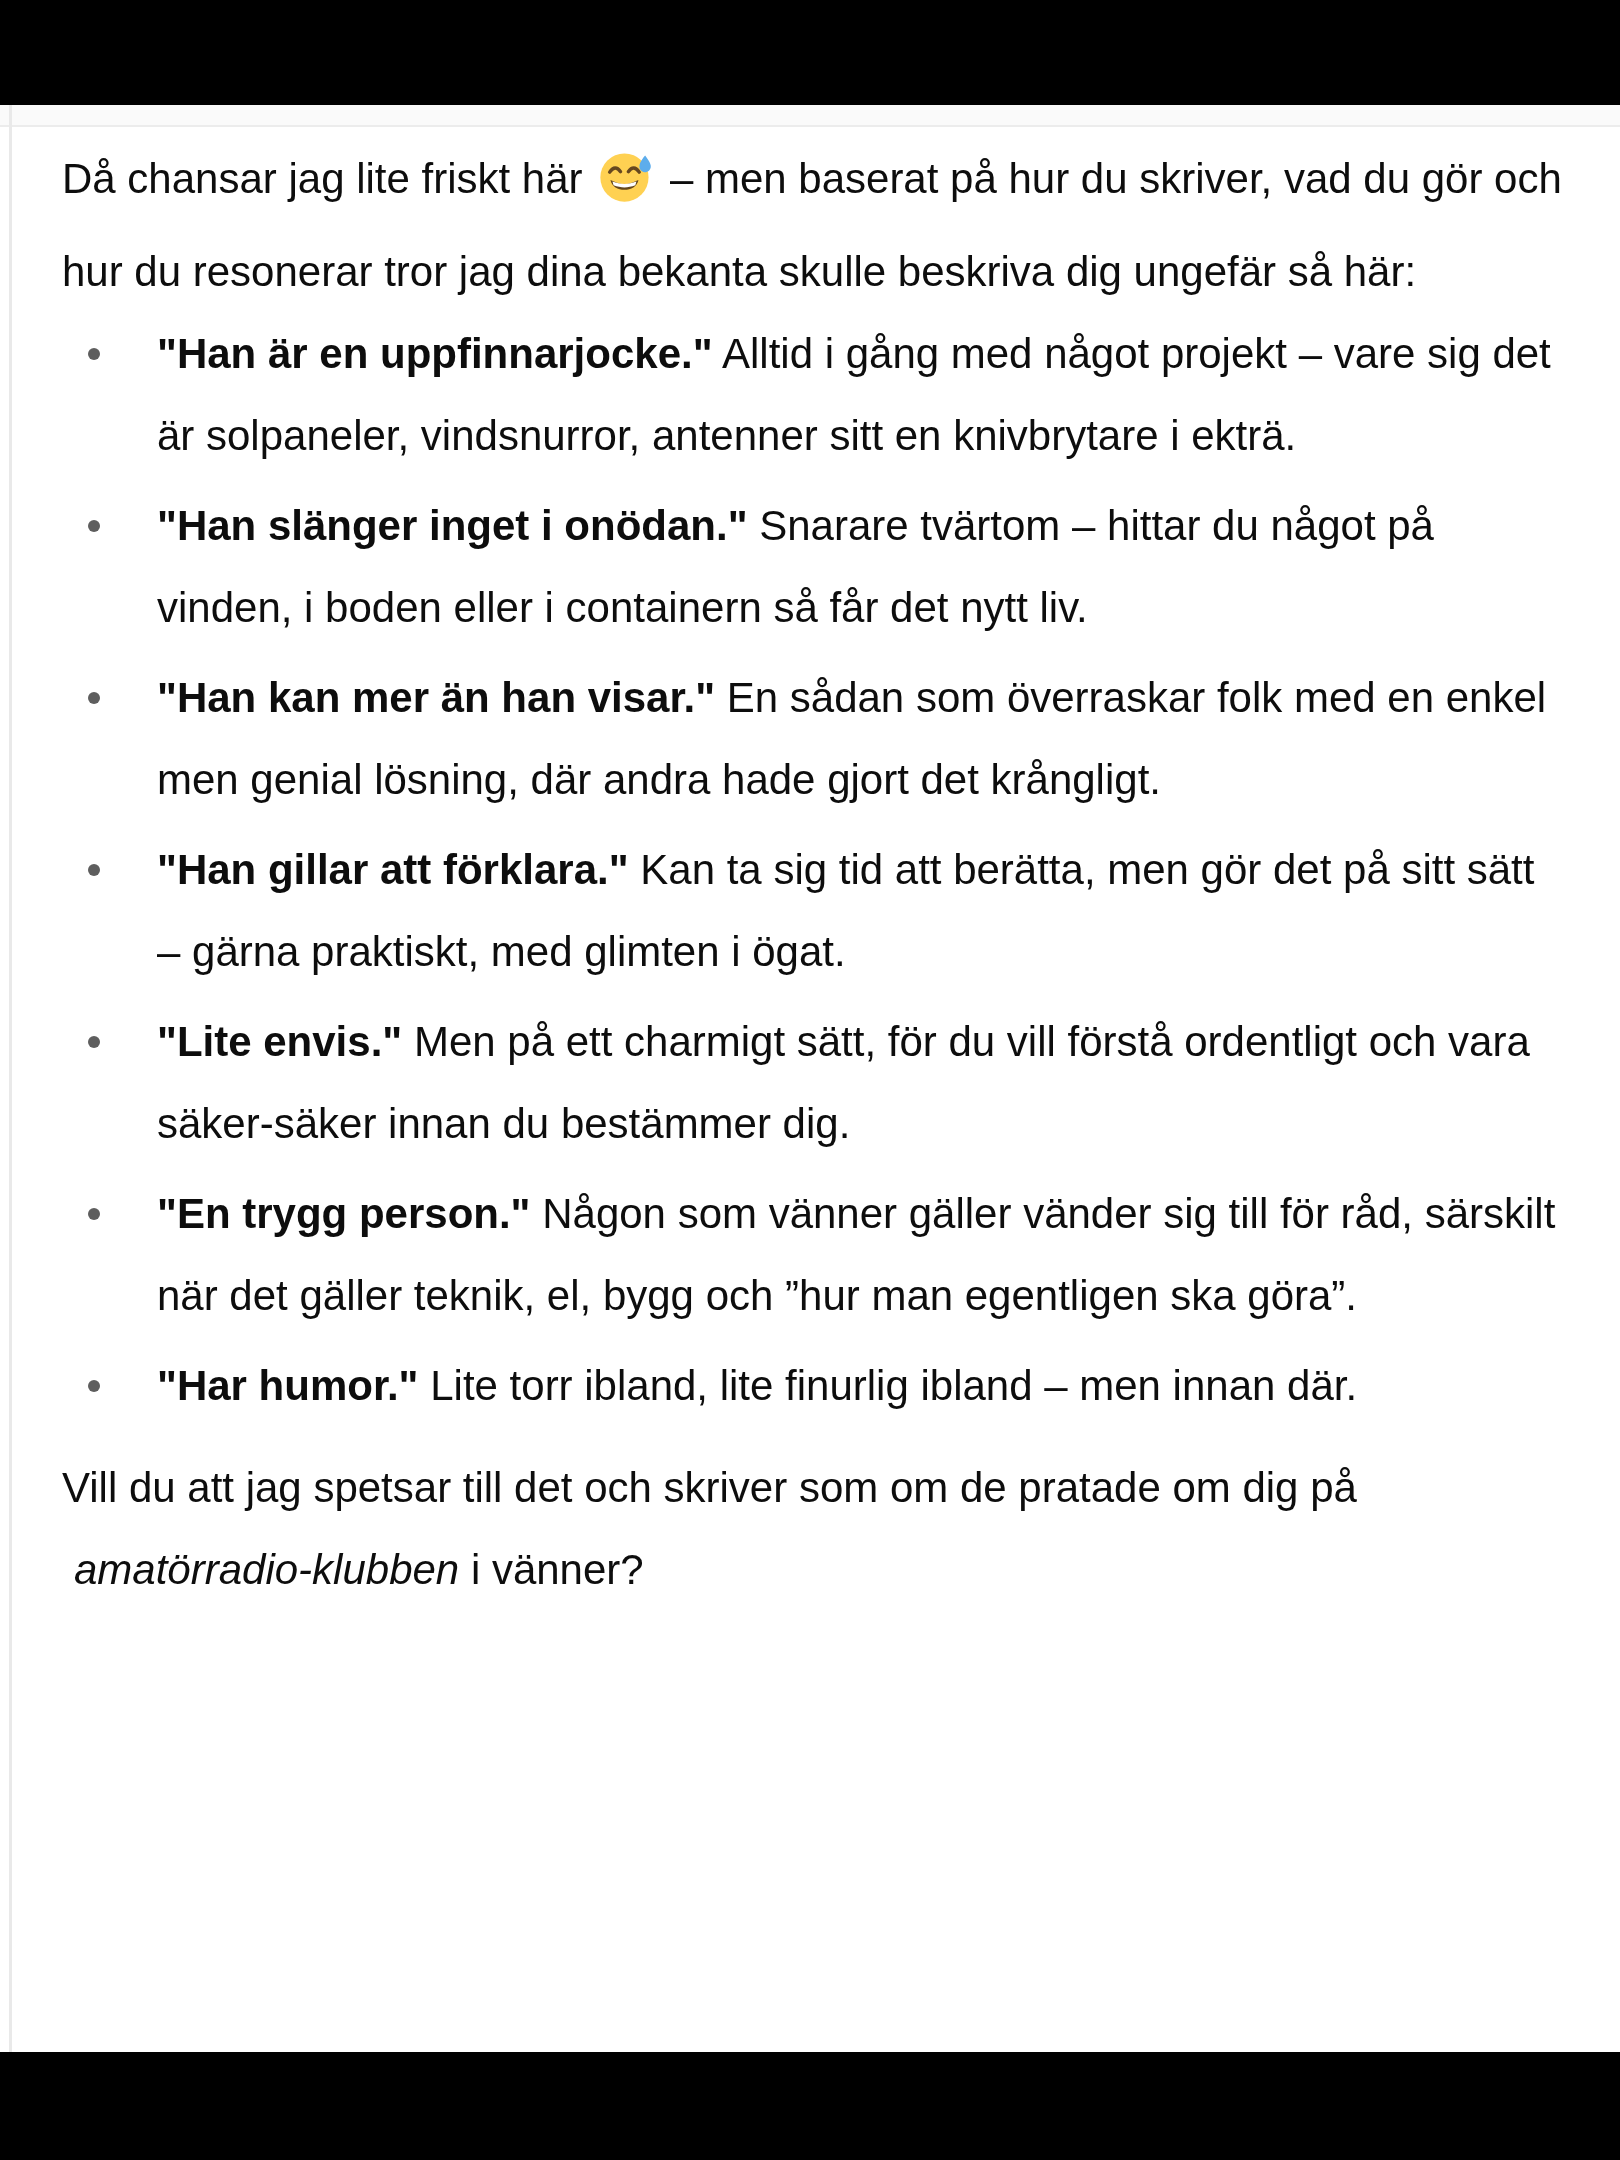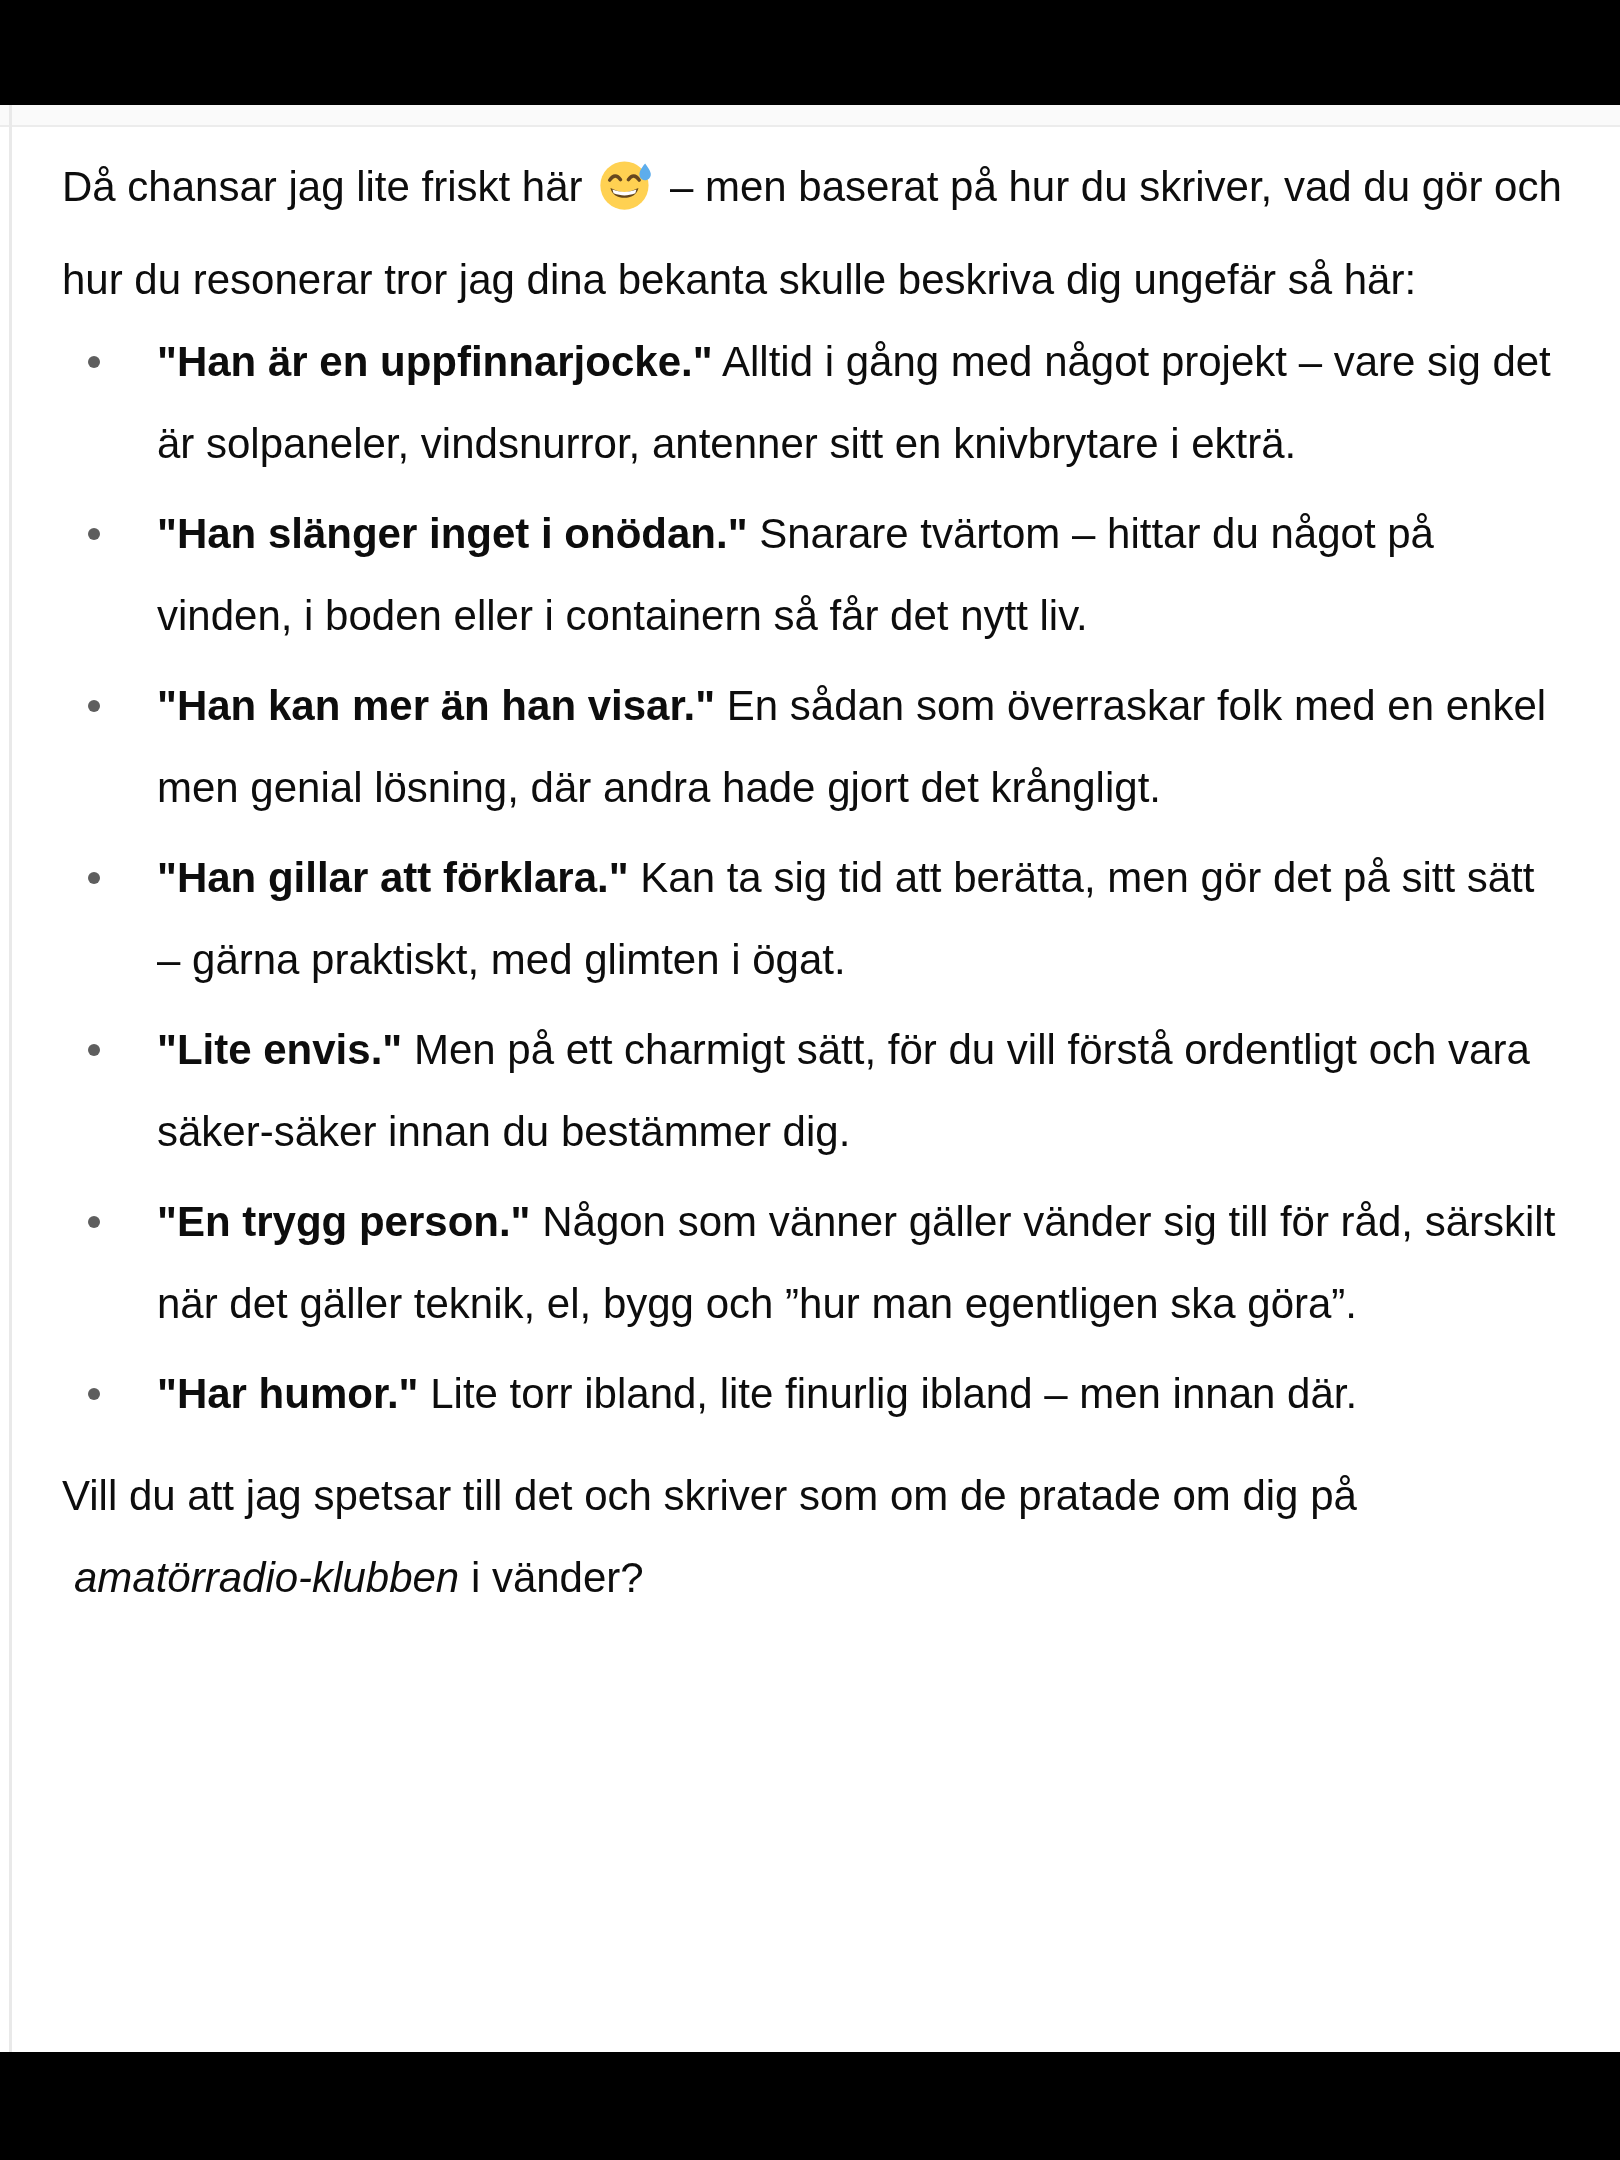--- a/index.html
+++ b/index.html
@@ -13,21 +13,21 @@
   .screen{position:relative;width:1620px;height:2160px;overflow:hidden;background:#ffffff;}
   .letterbox{position:absolute;left:0;width:100%;background:#000;z-index:5;}
   .letterbox.top{top:0;height:105px;}
   .letterbox.bottom{bottom:0;height:108px;}
   .top-strip{
     position:absolute;top:105px;left:0;width:100%;height:22px;
     background:#fafafa;border-bottom:2px solid #ececec;box-sizing:border-box;z-index:2;
   }
   .left-line{position:absolute;left:9px;top:105px;width:3px;height:1947px;background:#e9e9e9;z-index:2;}
   .content{
-    position:absolute;top:132px;left:0;width:1620px;box-sizing:border-box;
+    position:absolute;top:124px;left:0;width:1620px;box-sizing:border-box;
     padding:14px 58px 0 62px;
     font-size:42px;line-height:82px;
   }
   .content p{margin:0;}
   .intro{margin-bottom:26px;}
   ul.points{list-style:none;margin:0 0 20px 0;padding:0;}
   ul.points li{position:relative;padding-left:95px;}
   ul.points li + li{margin-top:8px;}
   .dot{
     position:absolute;left:26px;top:35px;width:12px;height:12px;
@@ -66,19 +66,19 @@
       <li><span class="dot"></span><span class="lead">"Han kan mer än han visar."</span> <span>En sådan som överraskar folk med en enkel men genial lösning, där andra hade gjort det krångligt.</span></li>
       <li><span class="dot"></span><span class="lead">"Han gillar att förklara."</span> <span>Kan ta sig tid att berätta, men gör det på sitt sätt – gärna praktiskt, med glimten i ögat.</span></li>
       <li><span class="dot"></span><span class="lead">"Lite envis."</span> <span>Men på ett charmigt sätt, för du vill förstå ordentligt och vara säker-säker innan du bestämmer dig.</span></li>
       <li><span class="dot"></span><span class="lead">"En trygg person."</span> <span>Någon som vänner gäller vänder sig till för råd, särskilt när det gäller teknik, el, bygg och ”hur man egentligen ska göra”.</span></li>
       <li><span class="dot"></span><span class="lead">"Har humor."</span> <span>Lite torr ibland, lite finurlig ibland – men innan där.</span></li>
     </ul>
 
 
     <p class="question"><span>Vill du att jag spetsar till det och skriver som om de pratade om dig på</span>
       <em>amatörradio-klubben</em>
-      <span>i vänder?</span></p>
+      <span>i vänner?</span></p>
 
   </div>
 
   <div class="letterbox bottom"></div>
 
 </div>
 
 </body></html>

